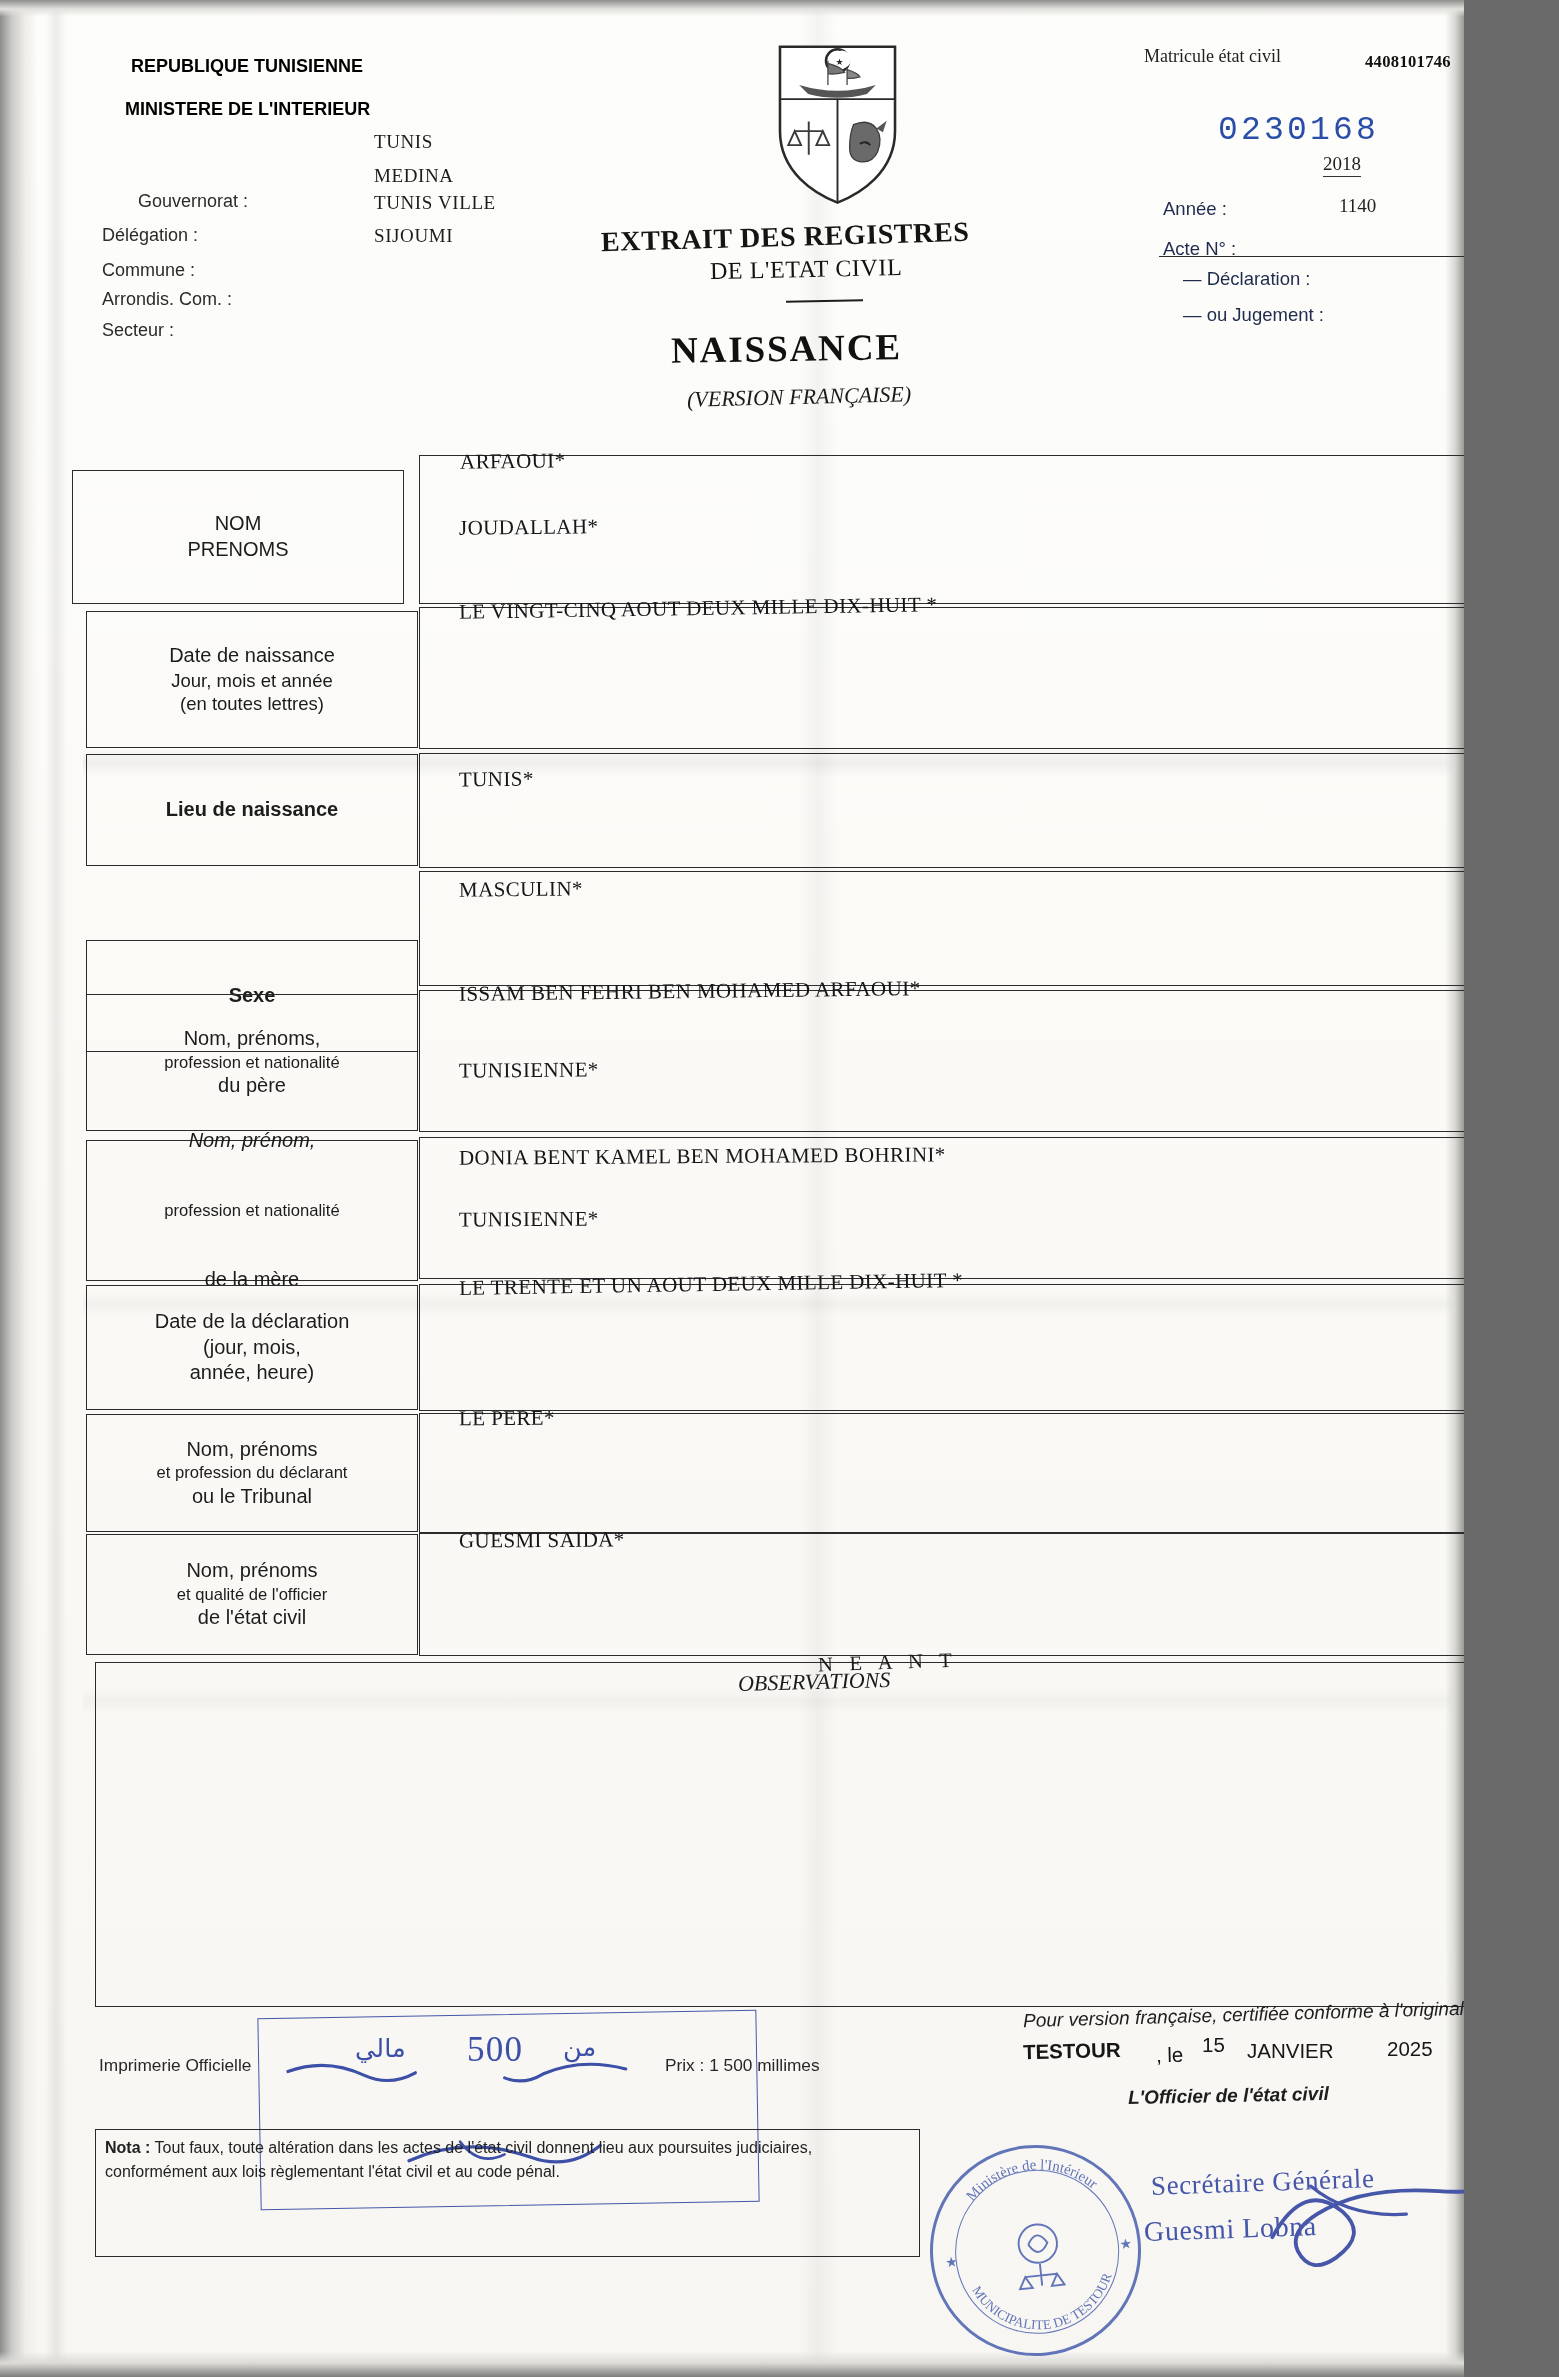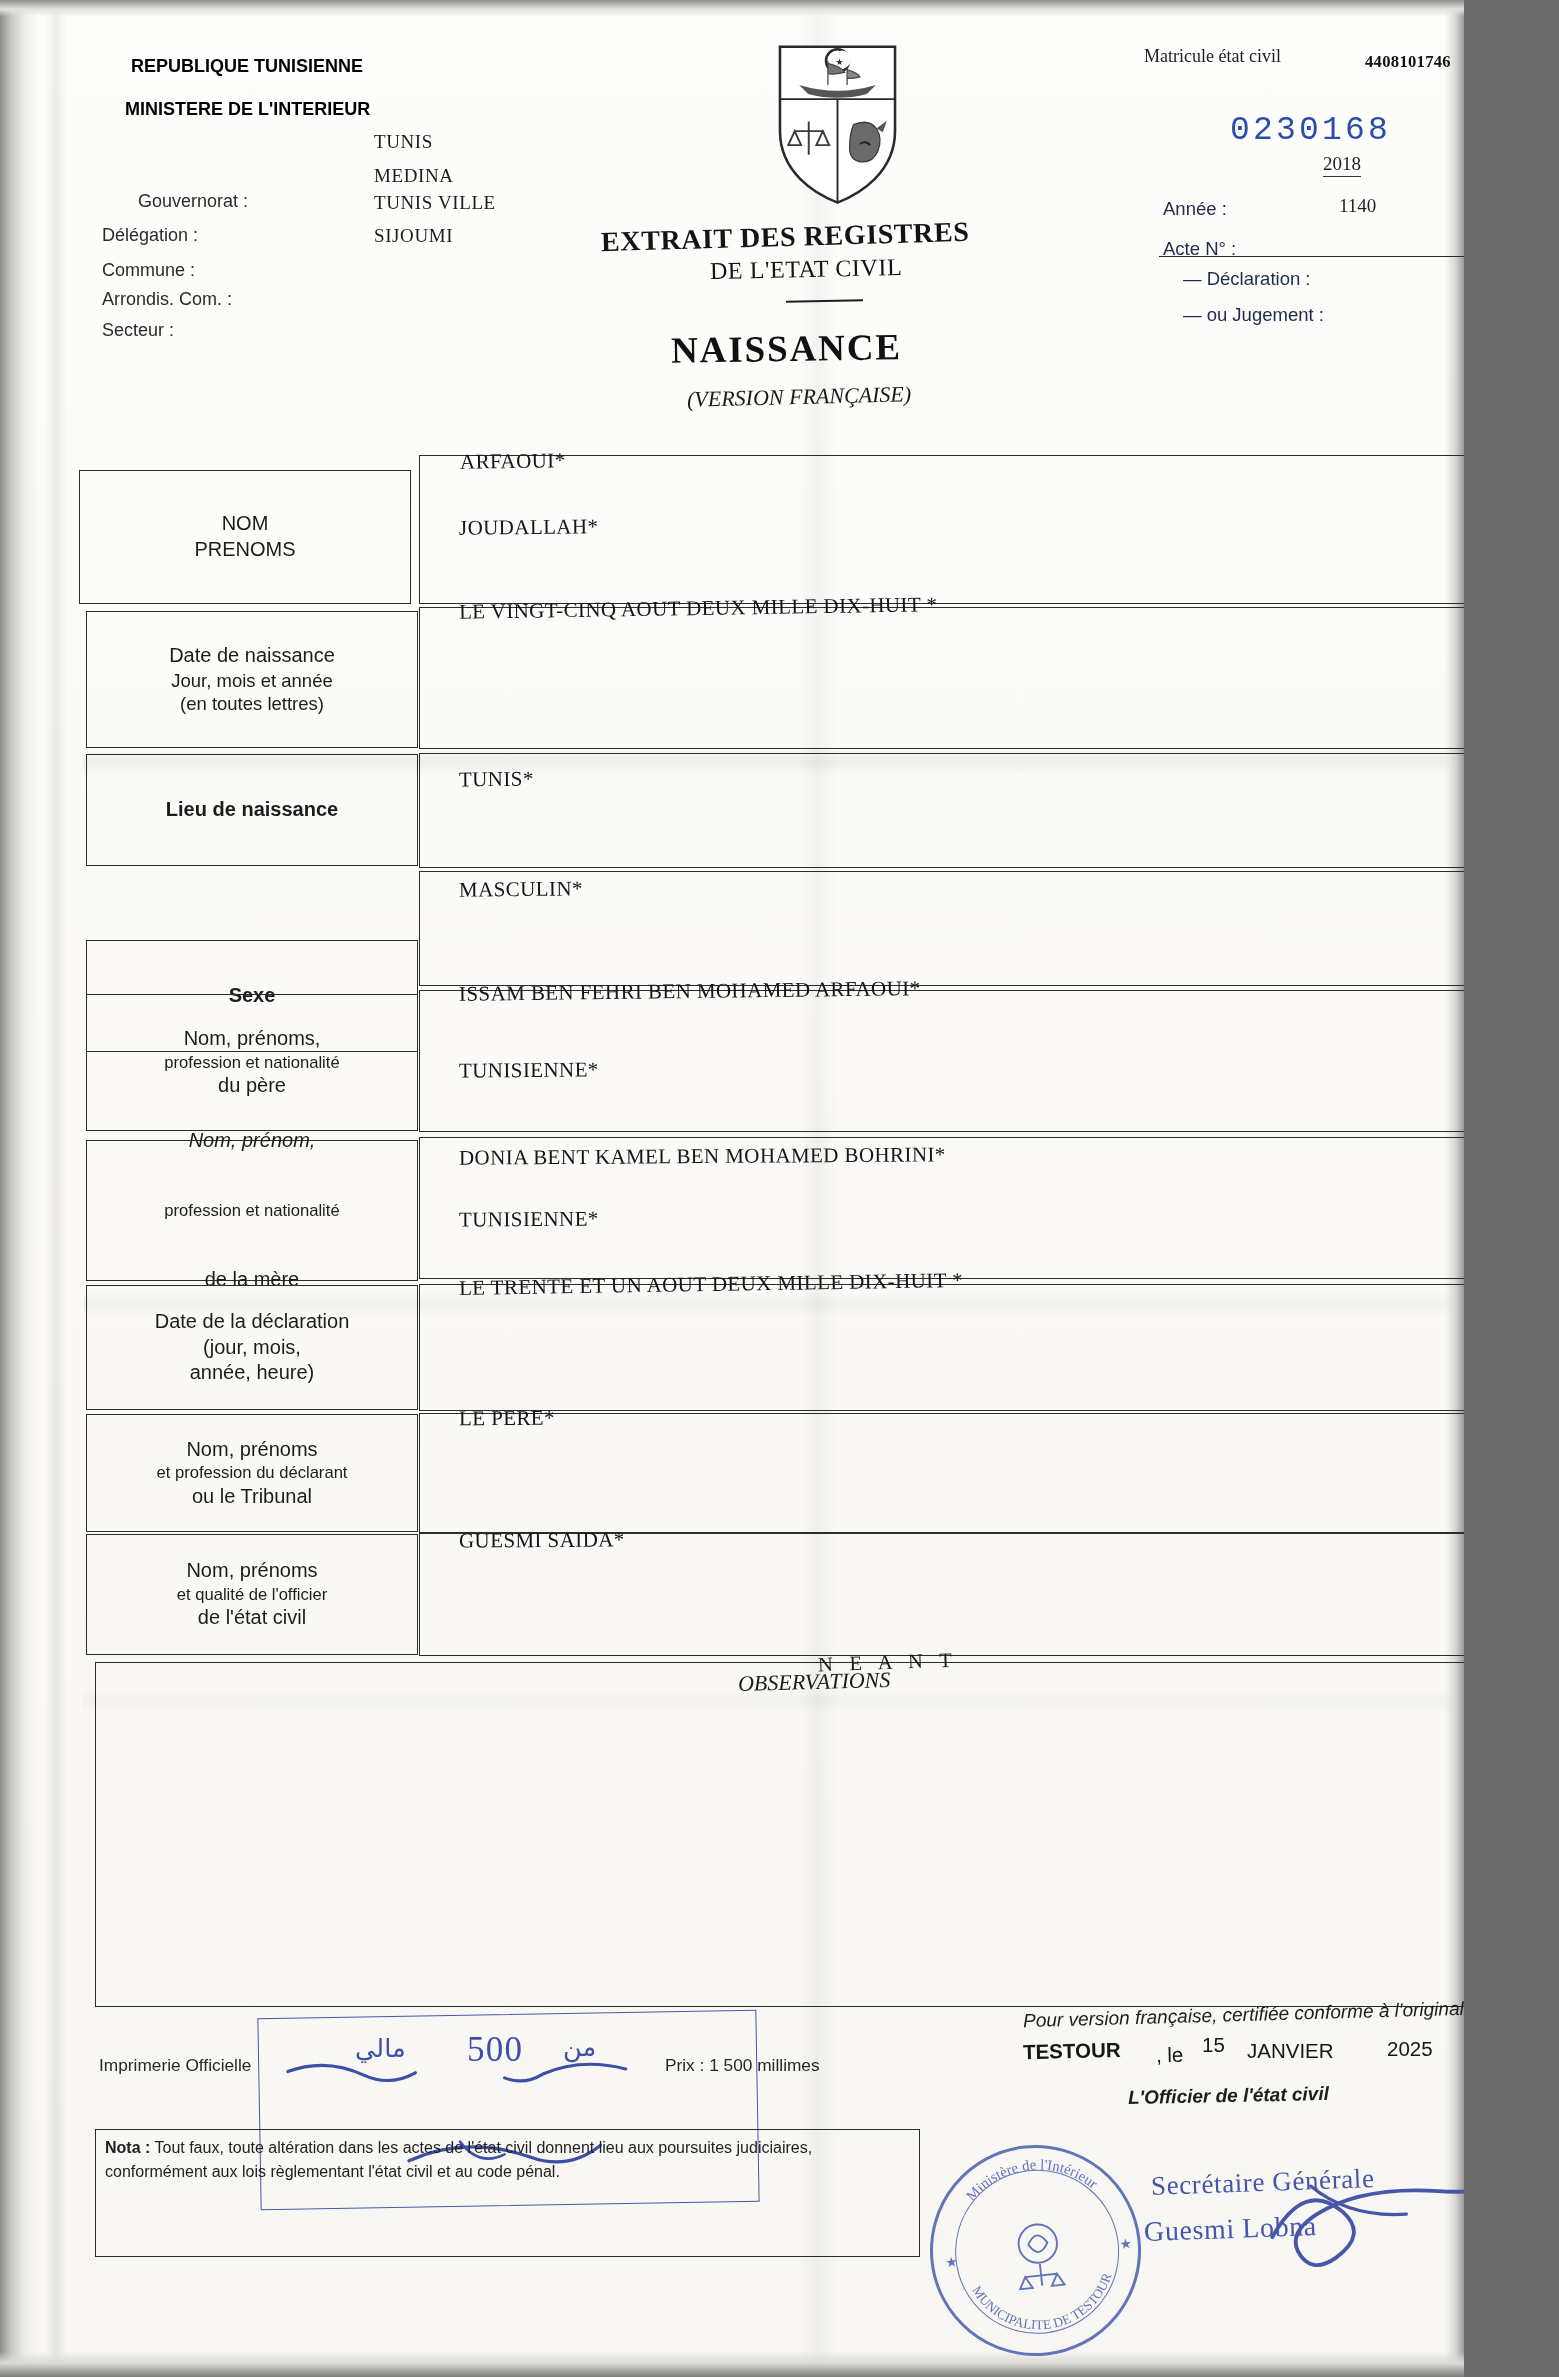--- a/index.html
+++ b/index.html
@@ -335,31 +335,31 @@
   <div class="abs title-main" style="left:601px; top:221px;">EXTRAIT DES REGISTRES</div>
   <div class="abs title-sub" style="left:710px; top:256px;">DE L'ETAT CIVIL</div>
   <div class="abs" style="left:786px; top:300px; width:77px; height:1.9px; background:#1d1d1d; transform:rotate(-1deg);"></div>
   <div class="abs title-big" style="left:671px; top:327px;">NAISSANCE</div>
   <div class="abs title-version" style="left:687px; top:384px;">(VERSION FRANÇAISE)</div>
 
   <div class="abs mat-label" style="left:1144px; top:46px;">Matricule état civil</div>
   <div class="abs mat-num" style="left:1365px; top:52px;">4408101746</div>
 
   <div class="regbox" style="left:1151px; top:153px; width:406px; height:217px;"></div>
-  <div class="abs reg-num" style="left:1218px; top:112px;margin-left:12px;">0230168</div>
+  <div class="abs reg-num" style="left:1218px; top:112px;">0230168</div>
   <div class="abs reg-year" style="left:1323px; top:153px; padding-bottom:1.3px;">2018</div>
 
   <div class="abs reg-field" style="left:1163px; top:198px;">Année :</div>
   <div class="abs reg-val" style="left:1339px; top:195px;">1140</div>
   <div class="abs reg-field" style="left:1163px; top:238px;">Acte N° :</div>
   <div class="abs" style="left:1159px; top:256px; width:396px; height:1.3px; background:#2b2b2b;"></div>
   <div class="abs reg-field" style="left:1183px; top:268px;">— Déclaration :</div>
   <div class="abs reg-field" style="left:1183px; top:304px;">— ou Jugement :</div>
 
-  <div class="tbl-cell-label" style="left:79px; top:470px; width:332px; height:134px;">
+  <div class="tbl-cell-label" style="left:72px; top:470px; width:332px; height:134px;">
     <div class="big">NOM</div>
     <div class="big">PRENOMS</div>
   </div>
   <div class="tbl-cell-value" style="left:419px; top:455px; width:1080px; height:149px;"></div>
   <div class="handwrite" style="left:460px; top:449px; transform:rotate(-0.9deg);">ARFAOUI*</div>
   <div class="handwrite" style="left:459px; top:515px; transform:rotate(-0.6deg);">JOUDALLAH*</div>
 
   <div class="tbl-cell-label" style="left:86px; top:611px; width:332px; height:137px;">
     <div class="big">Date de naissance</div>
     <div>Jour, mois et année</div>

